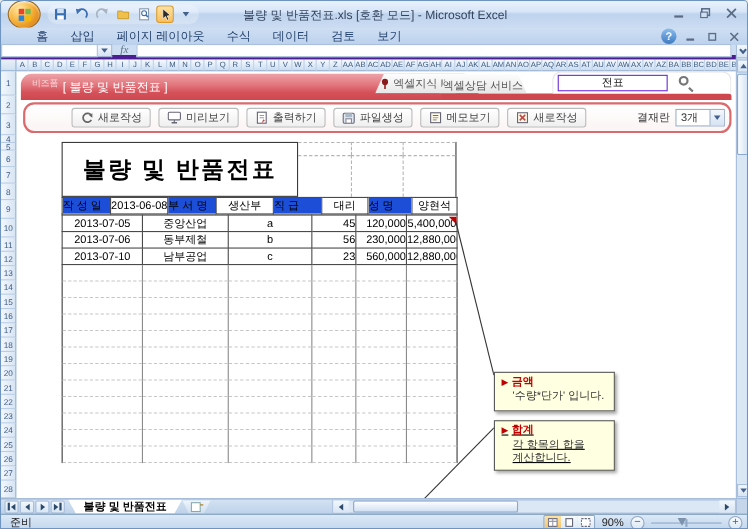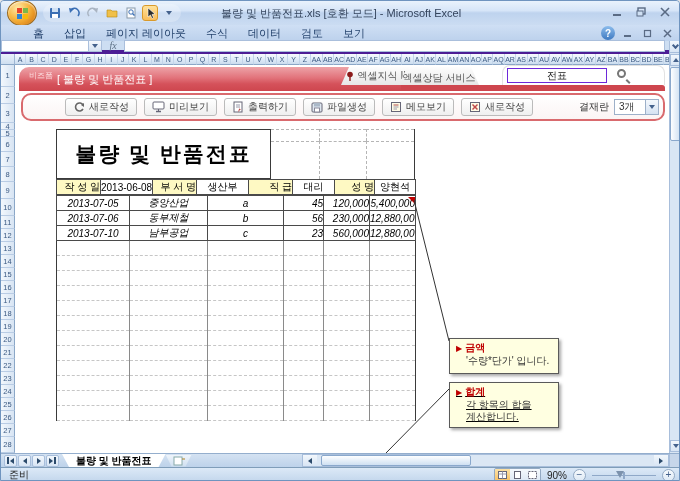--- a/index.html
+++ b/index.html
@@ -88,25 +88,25 @@
   .form{position:absolute;left:41px;top:64px;width:359px;}
   .form-top{position:relative;height:50px;}
   .title-box{position:absolute;left:0;top:0;width:215px;height:50px;border:1px solid #3a3a3a;
     display:flex;align-items:center;justify-content:center;font-size:21px;font-weight:bold;letter-spacing:2px;color:#000;}
   .ap-grid{position:absolute;left:215px;top:0;width:144px;height:50px;border-right:1px solid #3a3a3a;
     display:grid;grid-template-columns:1fr 1fr 1fr;grid-template-rows:12px 1fr;}
   .ap-cell{border-top:1px dashed #b5b5b5;}
   .ap-cell.nl{border-left:1px dashed #b5b5b5;}
   table.ftab{border-collapse:collapse;table-layout:fixed;width:359px;}
   .ftab td,.ftab th{border:1px solid #4a4a4a;font-size:10px;font-weight:normal;color:#000;overflow:hidden;white-space:nowrap;padding:0;}
-  .lab{background:#fef9c3;text-align:right;}
+  .lab{background:#1d4ed8;text-align:left;}
   .val{text-align:center;}
   .ftab .hdr{background:#ededed;text-align:center;height:17px;}
   .inforow td{height:15px;}
-  .drow td{height:15px;font-style:italic;}
+  .drow td{height:15px;}
   .num{text-align:right;padding-right:4px;}
   .ctr{text-align:center;}
   .erow td{border-left:1px solid #8a8a8a;border-right:1px solid #8a8a8a;border-top:1px dashed #c6c6c6;border-bottom:1px dashed #c6c6c6;height:15px;}
   .erow td:first-child{border-left:1px solid #3a3a3a;}
   .erow td:last-child{border-right:1px solid #3a3a3a;}
 
   
   .cmt{position:absolute;width:110px;background:#ffffe1;border:1px solid #5a5a5a;box-shadow:2px 2px 3px rgba(0,0,0,.35);
     padding:3px 6px;font-size:10px;line-height:1.25;z-index:5;}
   .cmt-title{color:#c00000;font-weight:bold;}

